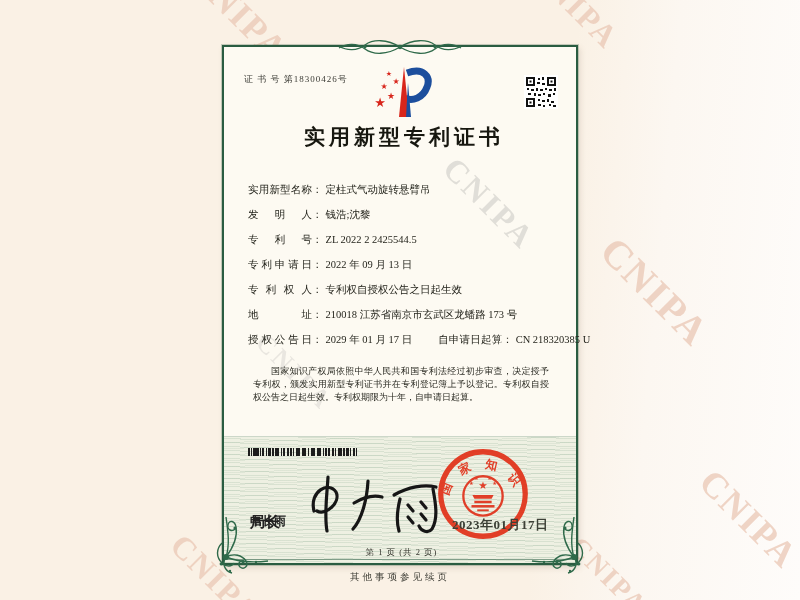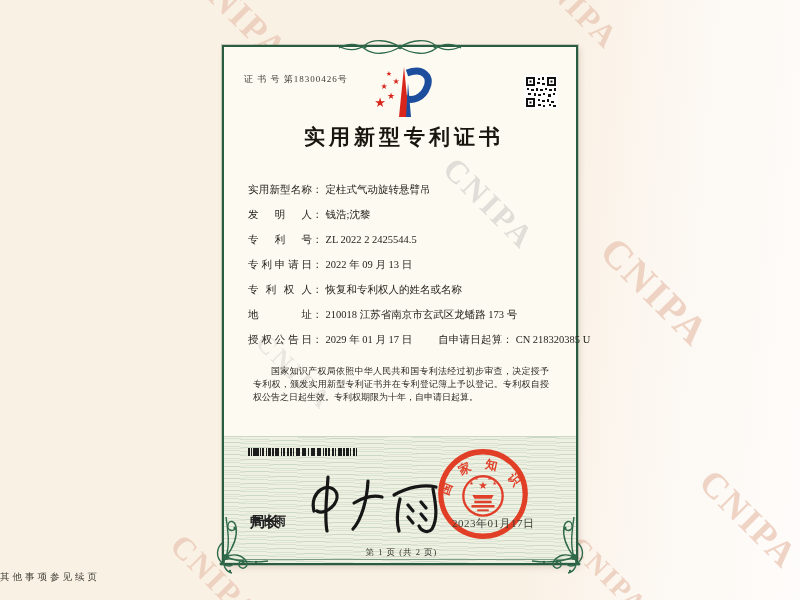--- a/index.html
+++ b/index.html
@@ -61,33 +61,33 @@
     background:
       repeating-linear-gradient(90deg,#1d1d1d 0 1px,rgba(0,0,0,0) 1px 3px),
       repeating-linear-gradient(90deg,#1d1d1d 0 2px,rgba(0,0,0,0) 2px 7px),
       repeating-linear-gradient(90deg,#1d1d1d 0 1px,rgba(0,0,0,0) 1px 5px);
   }
   .signer-title{position:absolute;left:26px;top:446px;font-size:15px;font-weight:bold;color:#222;margin-top:20px;}
   .signer-name{position:absolute;left:26px;top:466px;font-size:12px;font-weight:bold;color:#222;}
   .signature{position:absolute;left:72px;top:424px;width:150px;height:66px;}
   .seal{position:absolute;left:211px;top:399px;width:96px;height:96px;opacity:0.92;}
   .seal-date{
-    position:absolute;left:228px;top:469px;width:90px;font-size:11px;font-weight:normal;
+    position:absolute;left:228px;top:469px;width:90px;font-size:13px;font-weight:bold;
     color:#3c4036;letter-spacing:0.5px;white-space:nowrap;z-index:5;
   }
   .page-ind{
     position:absolute;left:3px;right:0;top:500px;text-align:center;
     font-size:8.5px;color:#33332b;letter-spacing:1px;
   }
   .flourish{position:absolute;width:66px;height:66px;z-index:6;}
   .fl-bl{left:-12px;bottom:-12px;}
   .fl-br{right:-12px;bottom:-12px;transform:scaleX(-1);}
   .bottom-line{position:absolute;left:0;right:0;bottom:3px;height:1px;background:rgba(42,92,65,0.55);}
   .footer-note{
-    position:absolute;left:0;right:0;top:571px;
+    position:absolute;left:0;right:0;top:571px;text-align:center;
     font-size:9.5px;color:#3a3a32;letter-spacing:3px;
   }
 </style>
 </head>
 <body>
 
 <div class="stage">
 
   <span class="wm" style="left:178px;top:-8px;font-size:36px;">CNIPA</span>
   <span class="wm" style="left:520px;top:-14px;font-size:32px;">CNIPA</span>
@@ -184,21 +184,21 @@
         <div class="frow">
           <span class="flab">发明人</span><span class="fcolon">：</span><span class="fval">钱浩;沈黎</span>
         </div>
         <div class="frow">
           <span class="flab">专利号</span><span class="fcolon">：</span><span class="fval">ZL 2022 2 2425544.5</span>
         </div>
         <div class="frow">
           <span class="flab">专利申请日</span><span class="fcolon">：</span><span class="fval">2022 年 09 月 13 日</span>
         </div>
         <div class="frow">
-          <span class="flab">专利权人</span><span class="fcolon">：</span><span class="fval">恢复和专利权人的姓名或名称</span>
+          <span class="flab">专利权人</span><span class="fcolon">：</span><span class="fval">专利权自授权公告之日起生效</span>
         </div>
         <div class="frow">
           <span class="flab">地址</span><span class="fcolon">：</span><span class="fval">210018 江苏省南京市玄武区龙蟠路 173 号</span>
         </div>
         <div class="frow">
           <span class="flab">授权公告日</span><span class="fcolon">：</span><span class="fval">2029 年 01 月 17 日</span><span class="fpair2"><span class="flab">自申请日起算</span><span class="fcolon">：</span><span class="fval">CN 218320385 U</span></span>
         </div>
       </div>
 
       <div class="paras">

